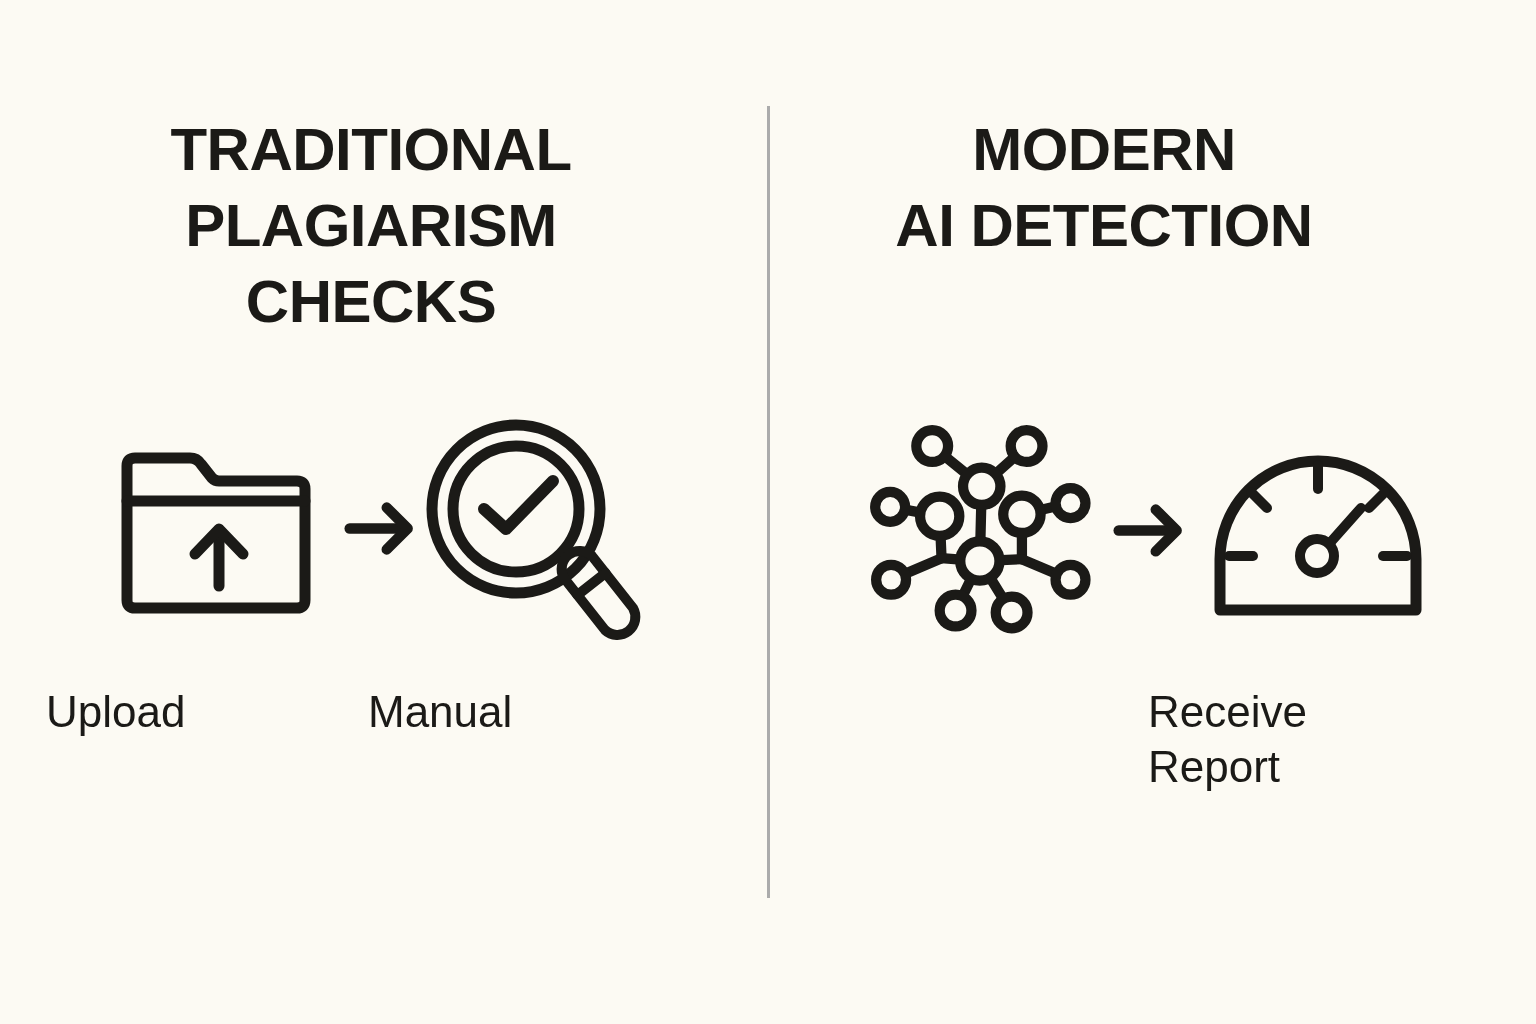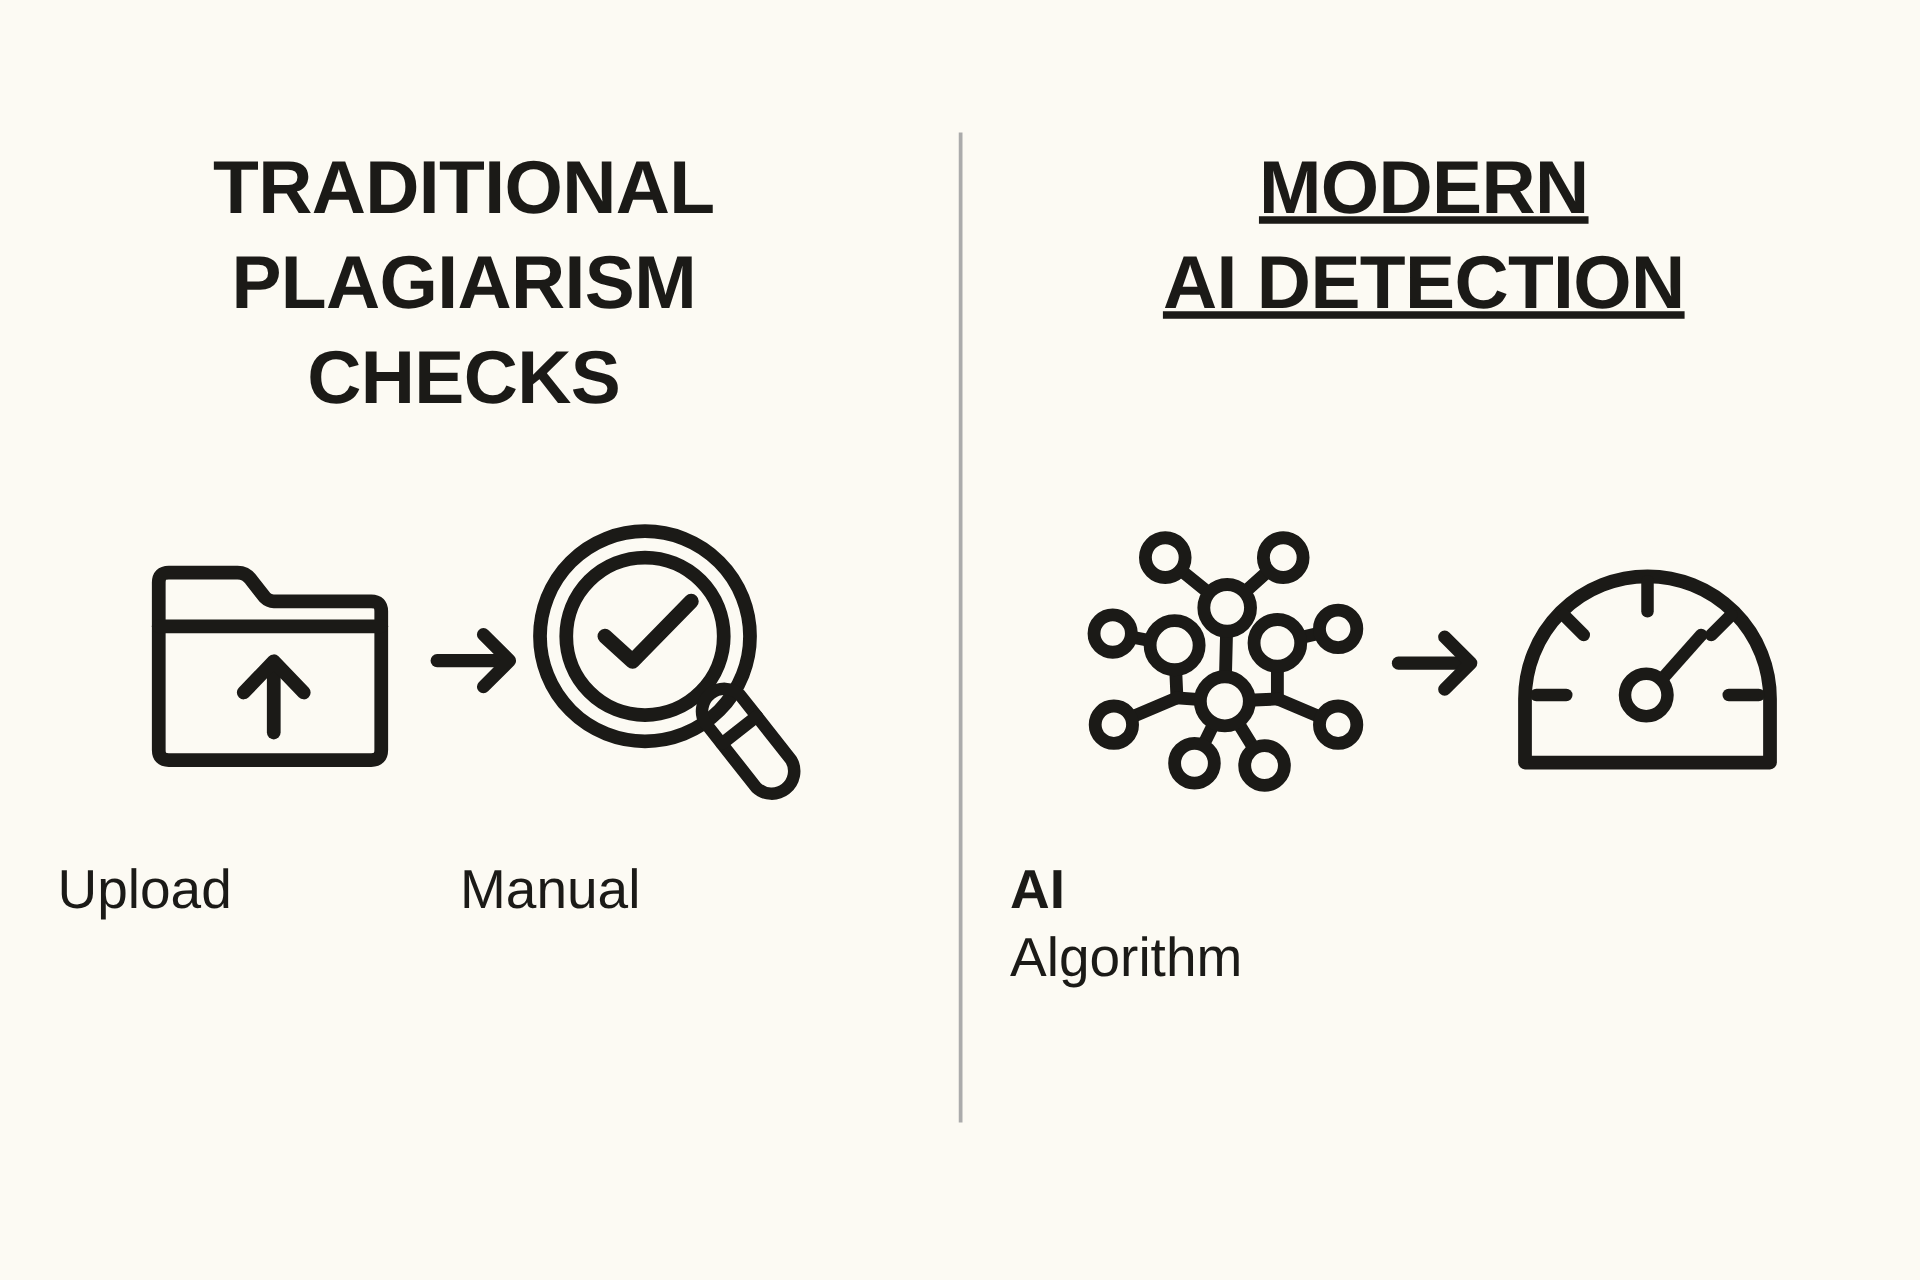--- a/index.html
+++ b/index.html
@@ -32,21 +32,21 @@
     width:768px;
     text-align:center;
     font-size:60px;
     font-weight:700;
     letter-spacing:-0.5px;
     line-height:76px;
     color:var(--ink);
   }
   .title .tline{display:block;}
   .title-left{left:-13px;}
-  .title-right{left:755px;text-decoration:underline;}
+  .title-right{left:720px;}
   .step{
     position:absolute;
     top:418px;
     width:340px;
   }
   .step.s1{left:46px;}
   .step.s2{left:368px;}
   .step.s3{left:808px;}
   .step.s4{left:1148px;}
   .icon-box{
@@ -164,24 +164,20 @@
           <circle cx="161" cy="92" r="20"></circle>
           <circle cx="213" cy="80" r="16"></circle>
           <circle cx="116" cy="142" r="21"></circle>
           <circle cx="21" cy="162" r="16"></circle>
           <circle cx="213" cy="162" r="16"></circle>
           <circle cx="90" cy="195" r="17"></circle>
           <circle cx="150" cy="197" r="17"></circle>
         </g>
       </svg>
     </div>
-    <div class="step-label">
-      <span class="lline">AI</span>
-      <span class="lline">Algorithm</span>
-    </div>
   </div>
 
   <div class="arrow a2">
     <svg width="76" height="61" viewBox="0 0 80 64">
       <path class="stroke" stroke-width="11" d="M6,32 L62,32"></path>
       <path class="stroke" stroke-width="11" d="M45,10 L67,32 L45,54"></path>
     </svg>
   </div>
 
   <div class="step s4">
@@ -192,15 +188,19 @@
           <path d="M16,107 L40,107"></path>
           <path d="M38,43 L54,59"></path>
           <path d="M105,16 L105,40"></path>
           <path d="M172,43 L156,59"></path>
           <path d="M194,107 L170,107"></path>
           <path d="M116,95 L148,59"></path>
         </g>
         <circle class="node" stroke-width="10" cx="104" cy="107" r="17"></circle>
       </svg>
     </div>
+    <div class="step-label">
+      <span class="lline">Receive</span>
+      <span class="lline">Report</span>
+    </div>
   </div>
 
 </div>
 
 </body></html>

